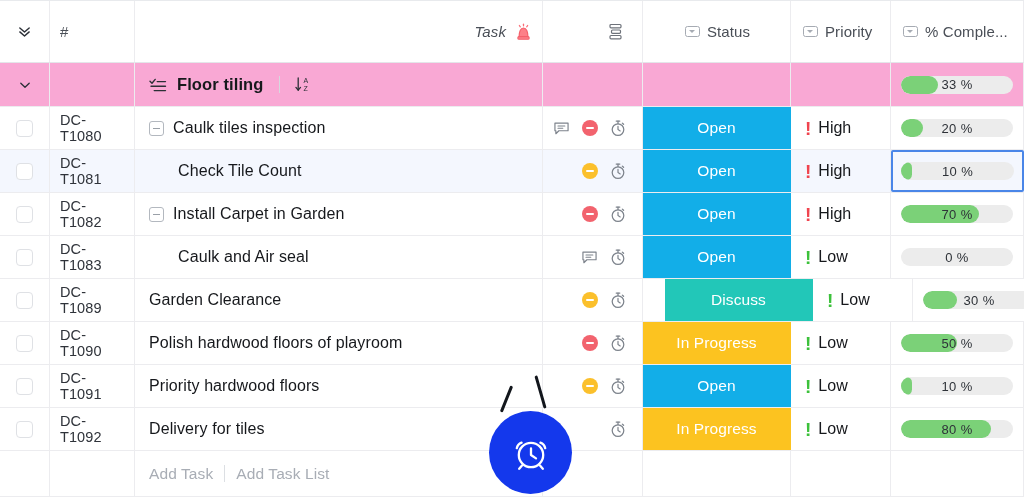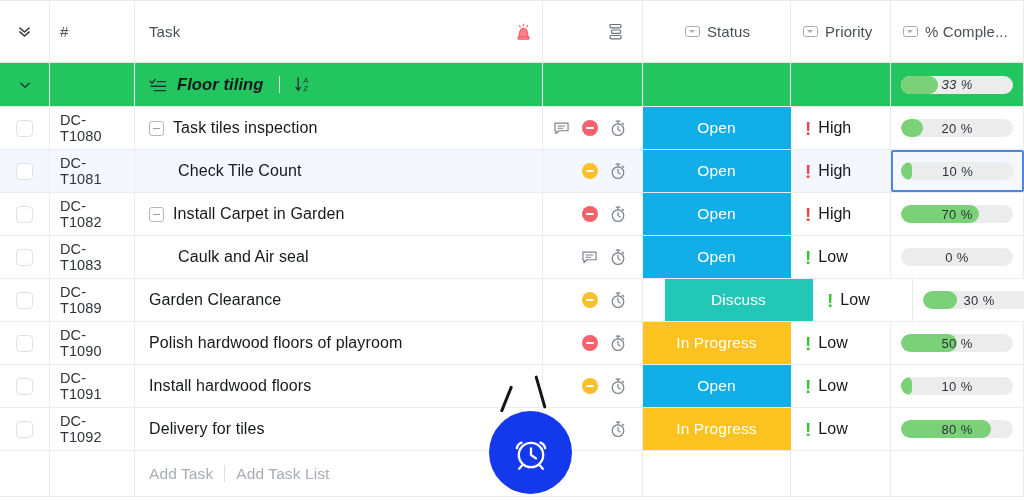--- a/index.html
+++ b/index.html
@@ -45,21 +45,21 @@
   .header-row .cell {
     color: #4a4f57;
     font-size: 15px;
     letter-spacing: .1px;
   }
   .hdr-chev {
     justify-content: center;
     color: #2b2f36;
   }
   .hdr-hash { color: #4a4f57; font-size: 15px; }
-  .hdr-task { justify-content: space-between; gap: 9px; padding-left: 14px; }
+  .hdr-task { justify-content: flex-end; gap: 9px; padding-left: 14px; font-style: italic; }
   .hdr-icons { justify-content: flex-end; padding-right: 18px; }
   .hdr-with-icon { gap: 7px; padding-left: 12px; }
 
   .dd-icon {
     display: inline-flex;
     width: 15px; height: 11px;
     border: 1.4px solid #a6abb3;
     border-radius: 2.5px;
     position: relative;
     flex: 0 0 auto;
@@ -69,21 +69,21 @@
     position: absolute;
     left: 3.2px; top: 3.2px;
     width: 0; height: 0;
     border-left: 3px solid transparent;
     border-right: 3px solid transparent;
     border-top: 3.2px solid #a6abb3;
   }
 
   
   .group-row { height: 44px; background: #fcfcfd; border-bottom: 1px solid #ececef; }
-  .group-row .cell { background: #22c55e; font-style: italic; }
+  .group-row .cell { background: #f9a8d4; }
   .group-title {
     font-size: 16.5px;
     font-weight: bold;
     color: #17191c;
     letter-spacing: .1px;
   }
   .group-task-cell { gap: 10px; padding-left: 14px; }
   .grp-divider { width: 1px; height: 17px; background: #d6d9de; margin: 0 4px 0 6px; }
 
   
@@ -292,21 +292,21 @@
   <div id="rows-container">
       <div class="row task-row">
         <div class="cell c-check">
           <span class="chk"></span>
         </div>
         <div class="cell c-id">
           <span class="id-text">DC-T1080</span>
         </div>
         <div class="cell c-task task-cell">
           <span class="collapse-box"></span>
-          <span class="task-name">Task tiles inspection</span>
+          <span class="task-name">Caulk tiles inspection</span>
         </div>
         <div class="cell c-icons icons-cell">
           <svg width="17" height="15" viewBox="0 0 18 16">
             <path d="M2 2.2 H16 V10.4 H6.2 L3.0 13.6 V10.4 H2 Z" fill="none" stroke="#7d838c" stroke-width="1.25" stroke-linejoin="round"></path>
             <path d="M5.2 5.3 H12.6" stroke="#7d838c" stroke-width="1.1" stroke-linecap="round"></path>
             <path d="M5.2 7.8 H10.4" stroke="#7d838c" stroke-width="1.1" stroke-linecap="round"></path>
           </svg>
           <span class="badge red"></span>
           <svg width="16" height="18" viewBox="0 0 16 18">
             <circle cx="8" cy="10.6" r="5.8" fill="none" stroke="#7d838c" stroke-width="1.25"></circle>
@@ -518,21 +518,21 @@
         </div>
       </div>
       <div class="row task-row">
         <div class="cell c-check">
           <span class="chk"></span>
         </div>
         <div class="cell c-id">
           <span class="id-text">DC-T1091</span>
         </div>
         <div class="cell c-task task-cell">
-          <span class="task-name">Install hardwood floors</span>
+          <span class="task-name">Priority hardwood floors</span>
         </div>
         <div class="cell c-icons icons-cell">
           <span class="badge yellow"></span>
           <svg width="16" height="18" viewBox="0 0 16 18">
             <circle cx="8" cy="10.6" r="5.8" fill="none" stroke="#7d838c" stroke-width="1.25"></circle>
             <path d="M8 7.4 L8 10.6 L10.2 11.9" fill="none" stroke="#7d838c" stroke-width="1.2" stroke-linecap="round" stroke-linejoin="round"></path>
             <path d="M6.2 2.0 H9.8" stroke="#7d838c" stroke-width="1.25" stroke-linecap="round"></path>
             <path d="M8 2.0 L8 4.6" stroke="#7d838c" stroke-width="1.25" stroke-linecap="round"></path>
             <path d="M12.3 4.1 L13.6 5.3" stroke="#7d838c" stroke-width="1.25" stroke-linecap="round"></path>
           </svg>

